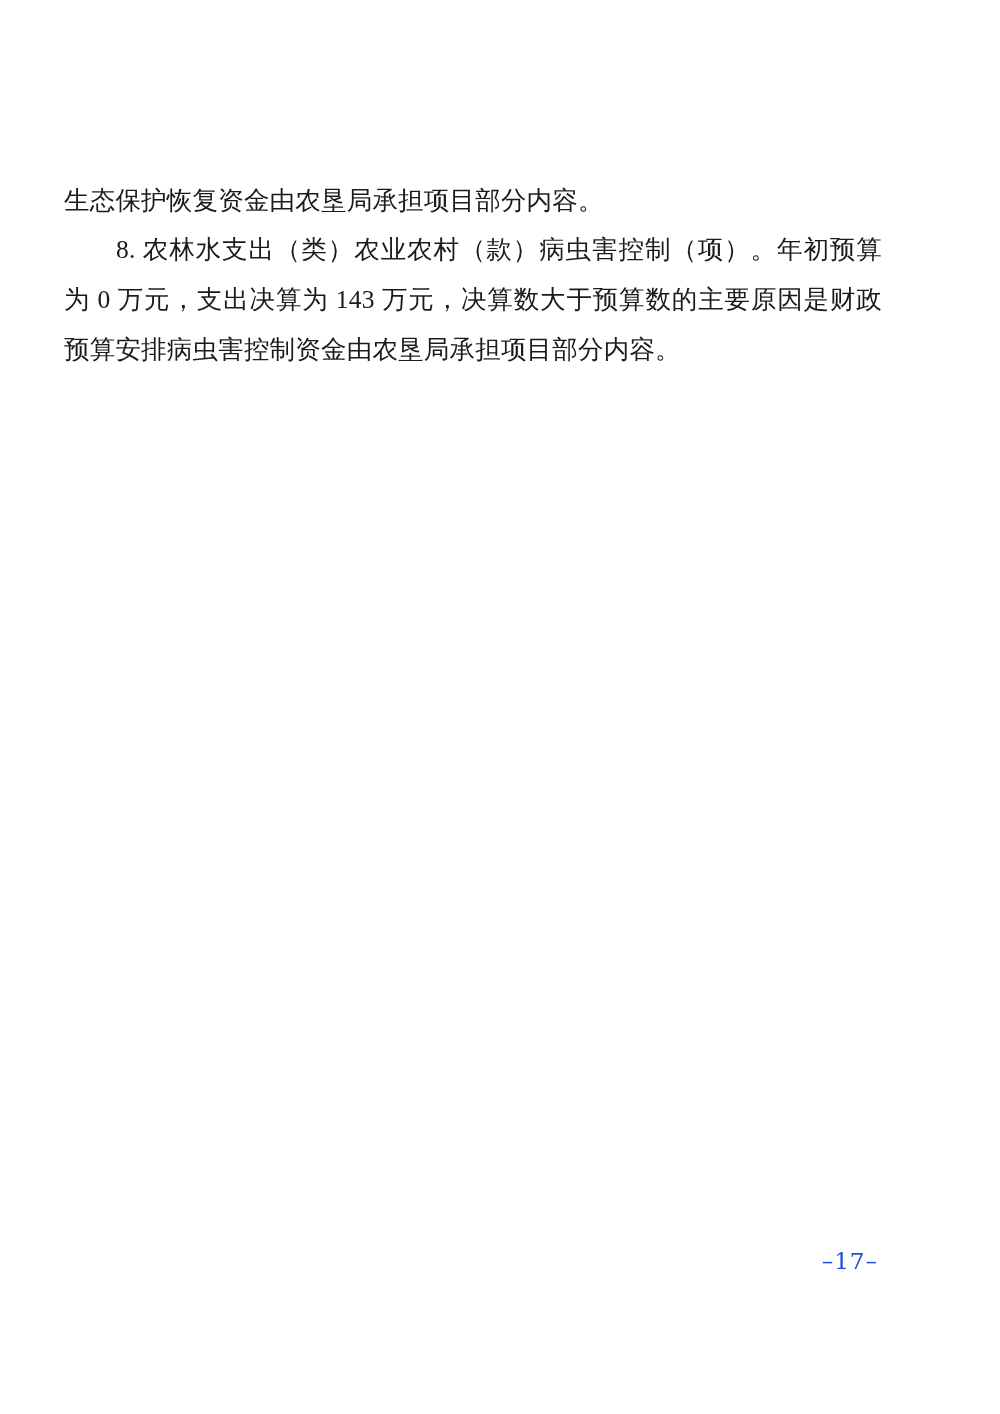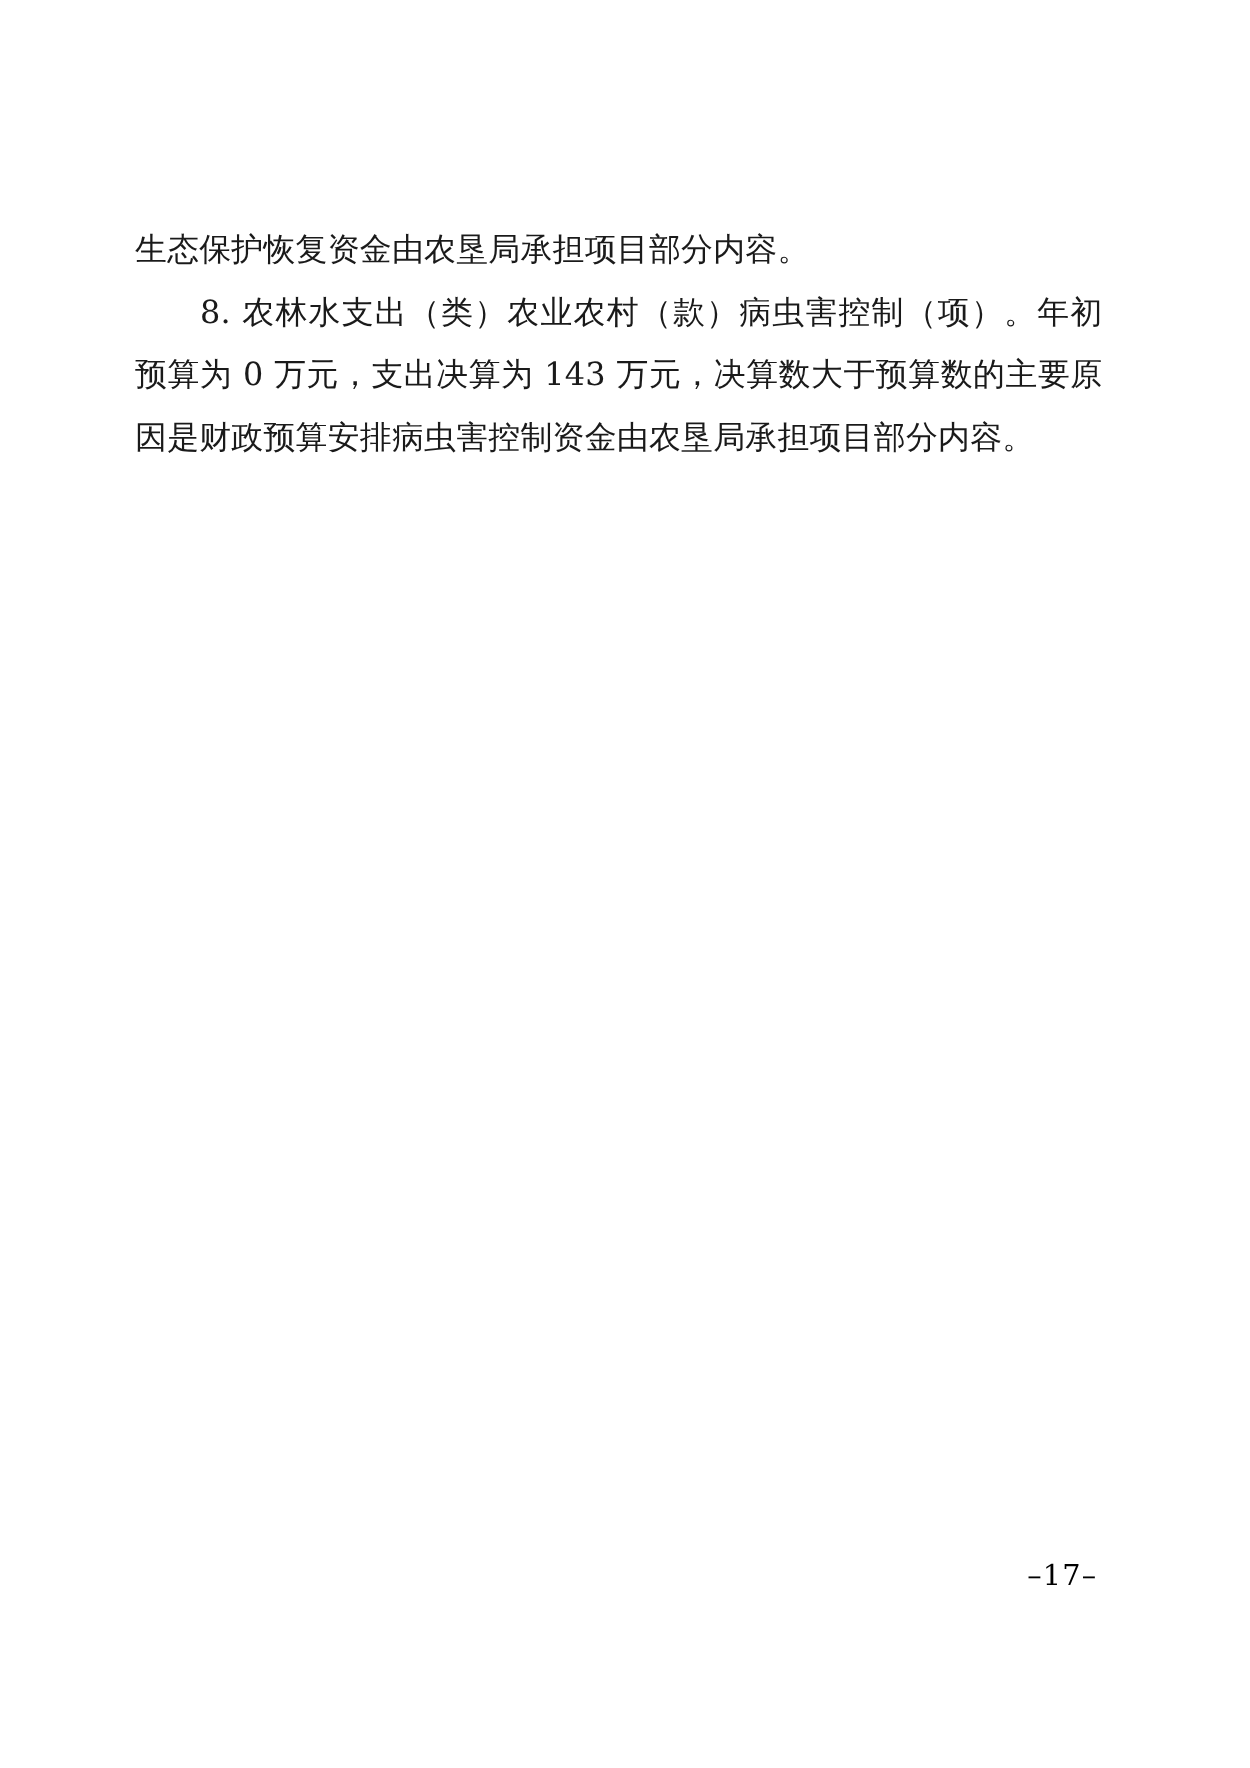--- a/index.html
+++ b/index.html
@@ -15,49 +15,50 @@
     position: relative;
     overflow: hidden;
   }
   .page {
     position: absolute;
     top: 0;
     left: 0;
     width: 1000px;
     height: 1414px;
     box-sizing: border-box;
-    padding: 175px 118px 0 108px;
+    padding: 175px 118px 0 64px;
   }
   .doc-body {
     font-size: 25.5px;
     line-height: 50px;
     text-align: justify;
     text-justify: inter-ideograph;
     letter-spacing: 0.2px;
   }
   .para {
     margin: 0;
     text-indent: 0;
   }
   .para.indent {
     text-indent: 52px;
   }
   .para + .para {
     margin-top: 0;
   }
   .gap-small {
     margin-top: 10px;
+    font-family: Liberation Serif, serif;
   }
   .page-number {
     position: absolute;
     right: 122px;
     top: 1248px;
     font-size: 23px;
     font-family: "DejaVu Serif", "Liberation Serif", serif;
-    color: #000000;
+    color: #1d4ed8;
     letter-spacing: 1px;
   }
 </style>
 </head>
 <body>
 
 <div class="page">
   <div class="doc-body">
     <p class="para">生态保护恢复资金由农垦局承担项目部分内容。</p>
     <p class="para indent gap-small">8. 农林水支出（类）农业农村（款）病虫害控制（项）。年初预算为 0 万元，支出决算为 143 万元，决算数大于预算数的主要原因是财政预算安排病虫害控制资金由农垦局承担项目部分内容。</p>

